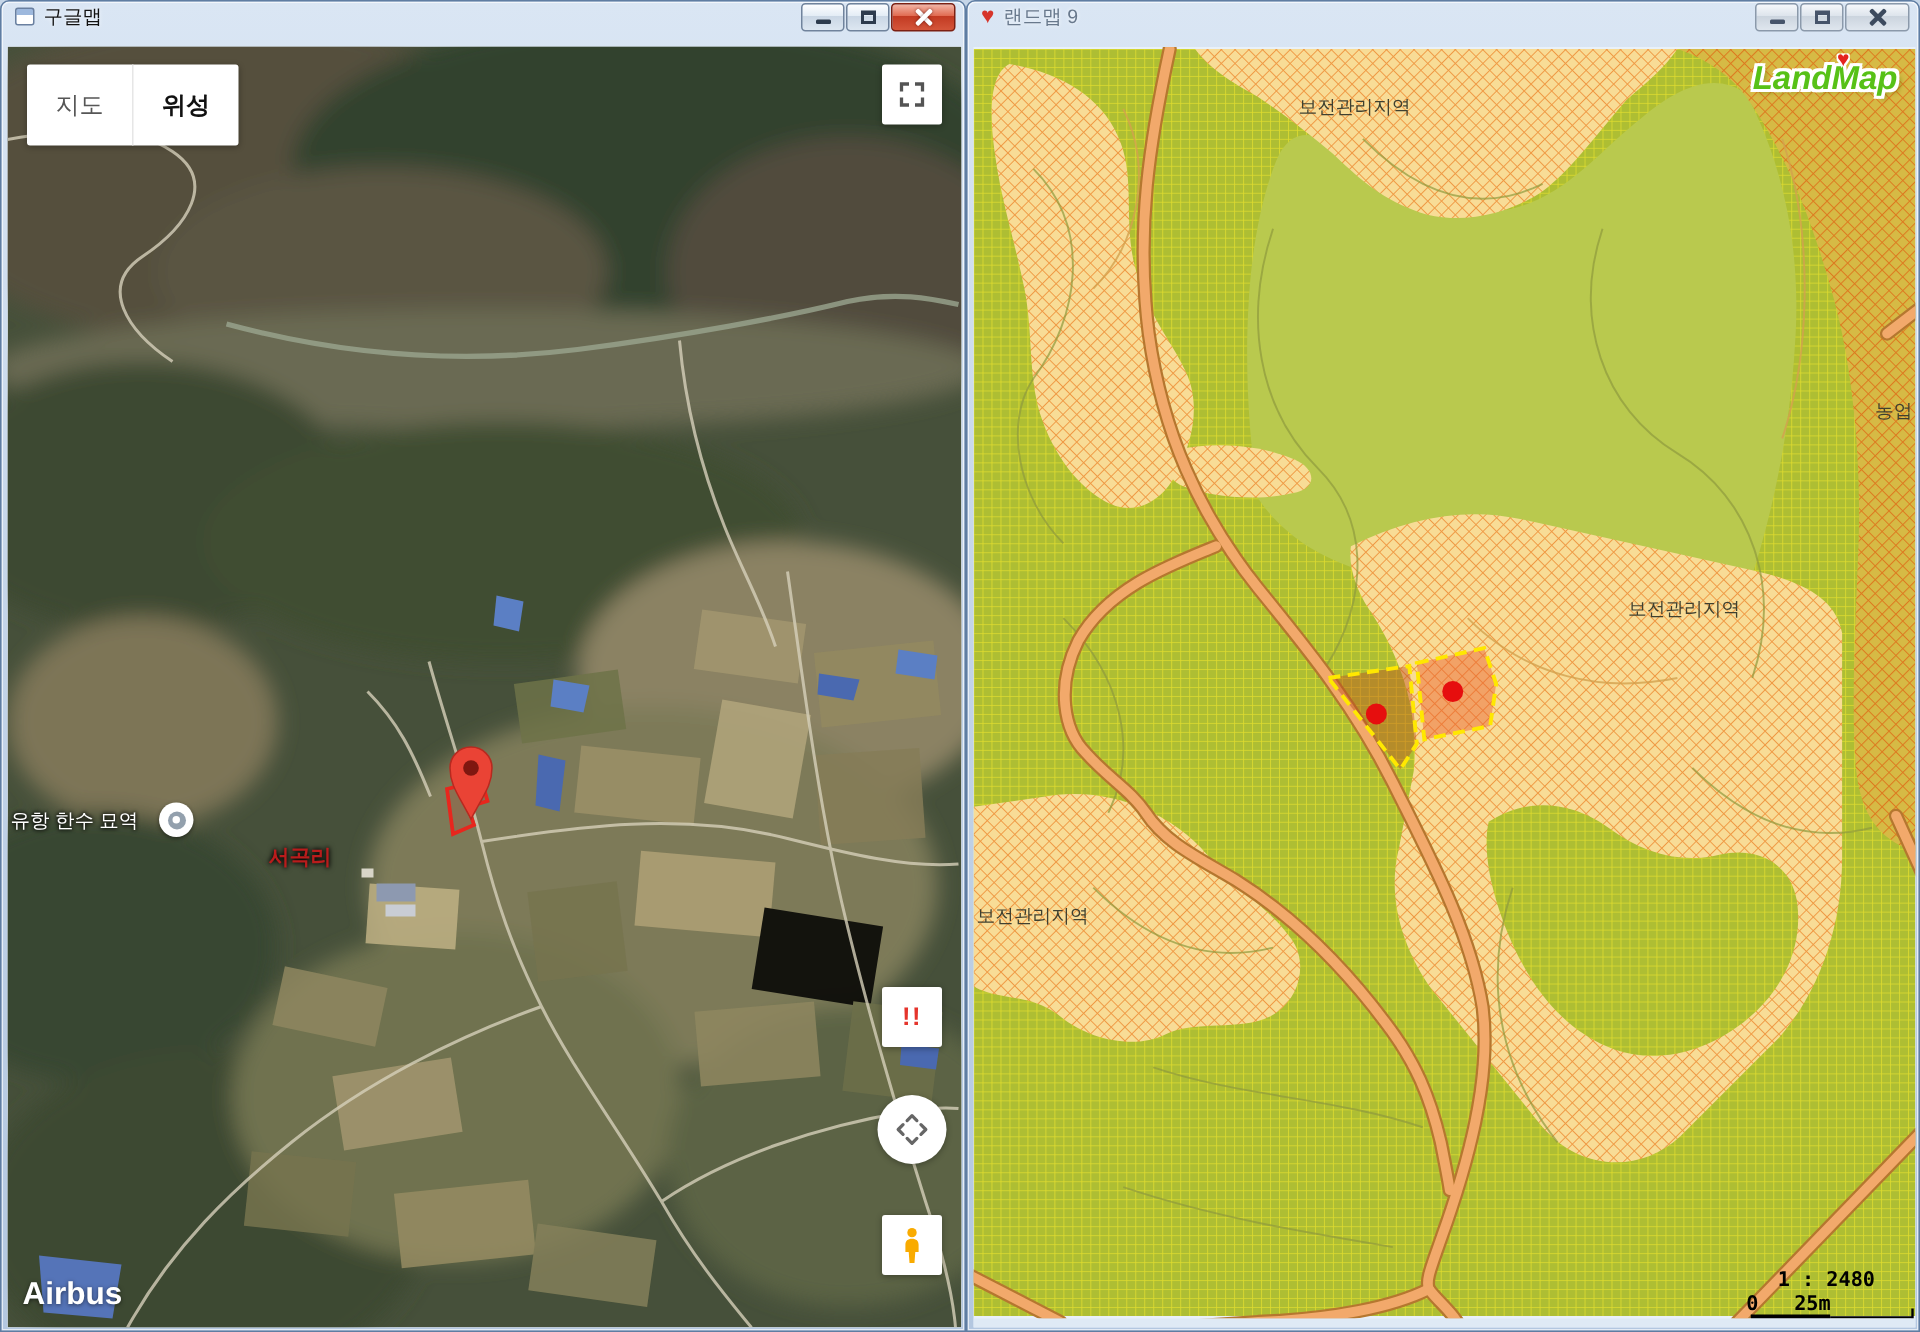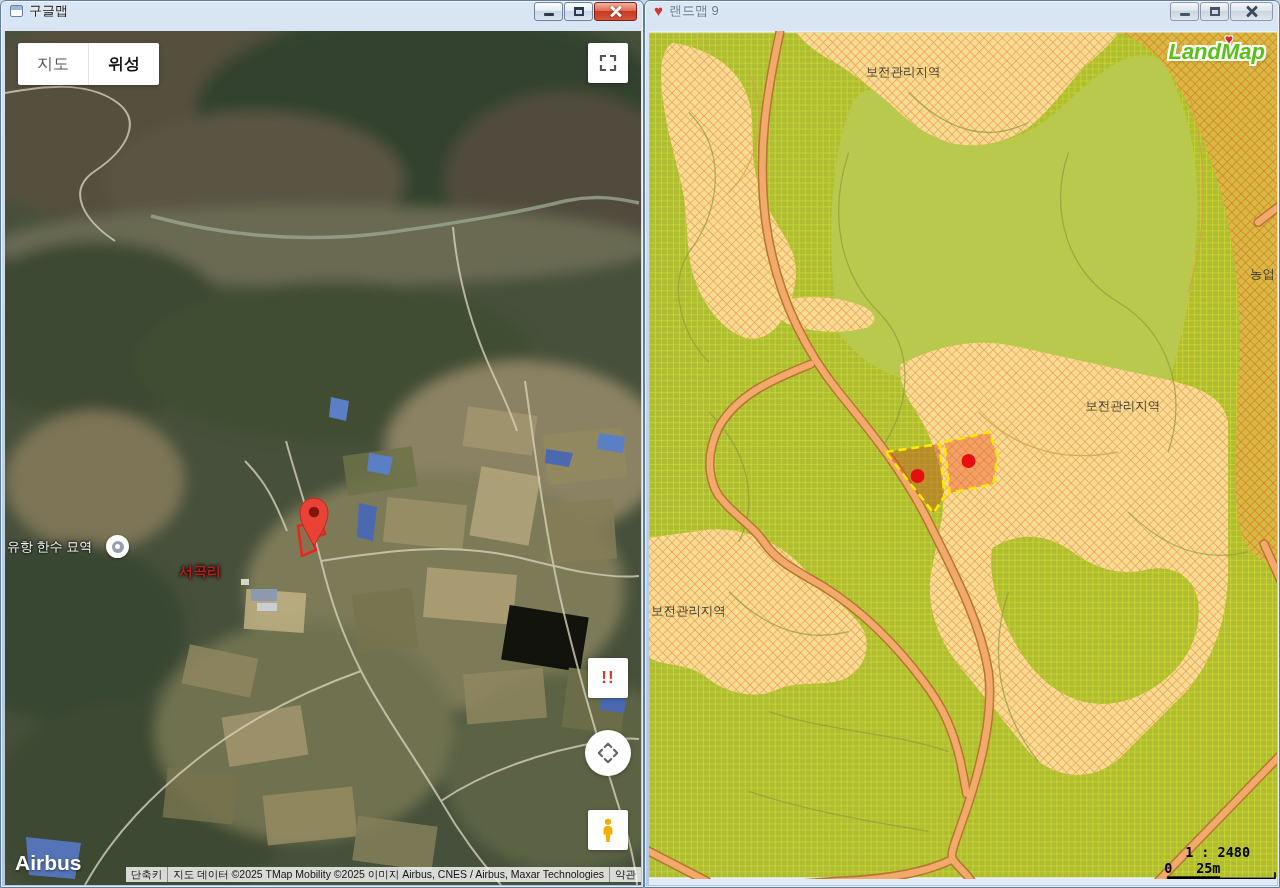--- a/index.html
+++ b/index.html
@@ -35,21 +35,21 @@
   .x-white i { background:#fff; box-shadow:0 0 2px rgba(60,0,0,.6);}
   .x-dark  i { background:#3c4a5e; }
 
   .client { position:absolute; overflow:hidden; background:#e9f1f9; }
 
   
   .gmap { position:absolute; inset:0; }
   .gmap svg { display:block; }
 
   .maptype { position:absolute; left:13px; top:12px; display:flex; background:#fff;
-             box-shadow:0 1px 4px rgba(0,0,0,.3); border-radius:2px; height:42px; }
+             box-shadow:0 1px 4px rgba(0,0,0,.3); border-radius:2px; height:54px; }
   .maptype .mt-btn { padding:0 19px; display:flex; align-items:center; font-size:16px; cursor:pointer; }
   .mt-map { color:#565656; border-right:1px solid #e6e6e6; }
   .mt-sat { color:#111; font-weight:bold; }
 
   .sq-btn { position:absolute; width:40px; height:40px; background:#fff; border-radius:2px;
             box-shadow:0 1px 4px rgba(0,0,0,.3); display:flex; align-items:center; justify-content:center; }
   .btn-full { right:13px; top:12px; }
   .btn-alert { right:13px; top:627px; color:#e5342c; font-weight:bold; font-size:17px; letter-spacing:1px; }
   .btn-pan { position:absolute; right:10px; top:699px; width:46px; height:46px; border-radius:50%;
              background:#fff; box-shadow:0 1px 4px rgba(0,0,0,.3);
@@ -220,25 +220,20 @@
 
       <div class="poi-label">유항 한수 묘역</div>
       <div class="poi-icon">
           <span>
             <i></i>
           </span>
         </div>
       <div class="village-label">서곡리</div>
 
       <div class="glogo">Airbus</div>
-      <div class="attrib">
-        <div class="cell">단축키</div>
-        <div class="cell">지도 데이터 ©2025 TMap Mobility ©2025 이미지 Airbus, CNES / Airbus, Maxar Technologies</div>
-        <div class="cell">약관</div>
-      </div>
     </div>
   </div>
 </div>
 
 <div class="window win-inactive" style="left:644px;top:0;width:636px;height:888px;">
   <div class="titlebar">
     <span style="color:#d6352b;font-size:15px;line-height:12px;">♥</span>
     <span class="title">랜드맵 9</span>
     <div class="caption-buttons">
       <div class="cap-btn">

